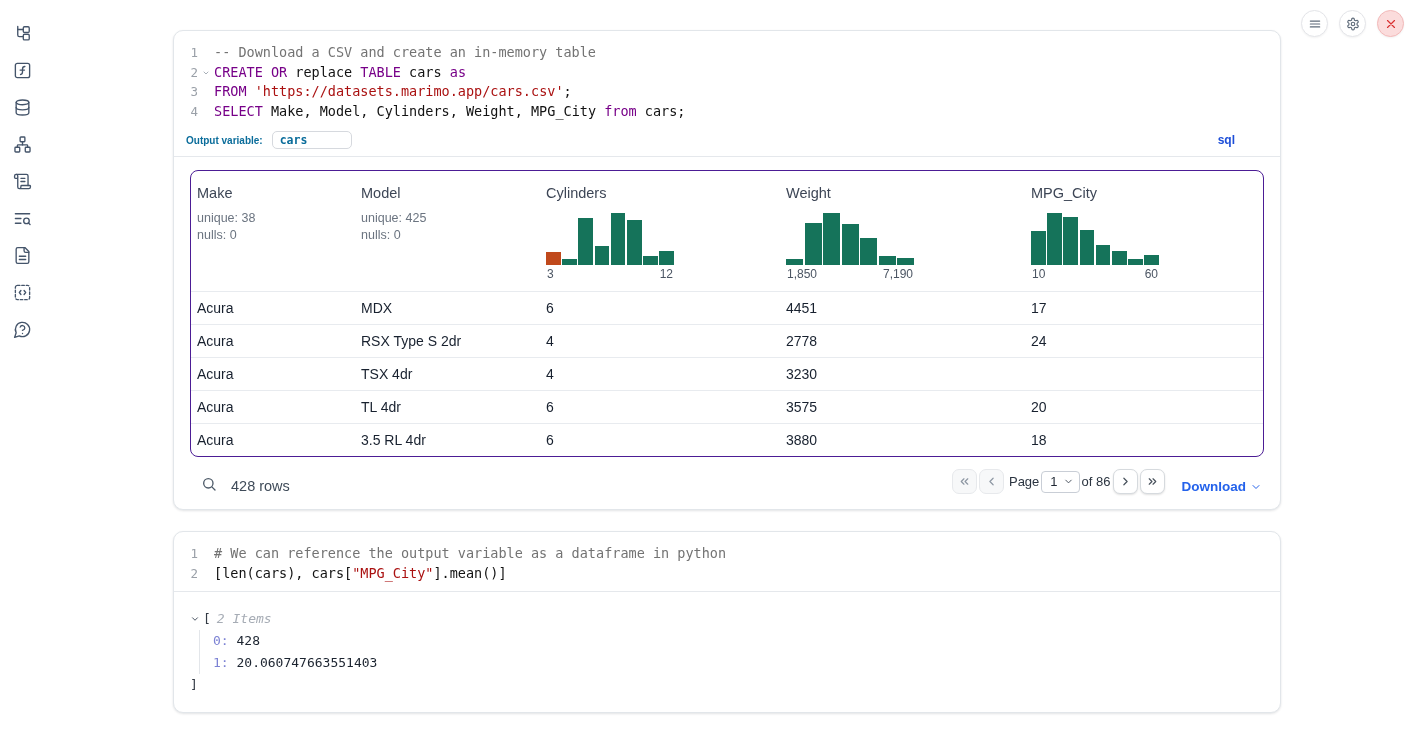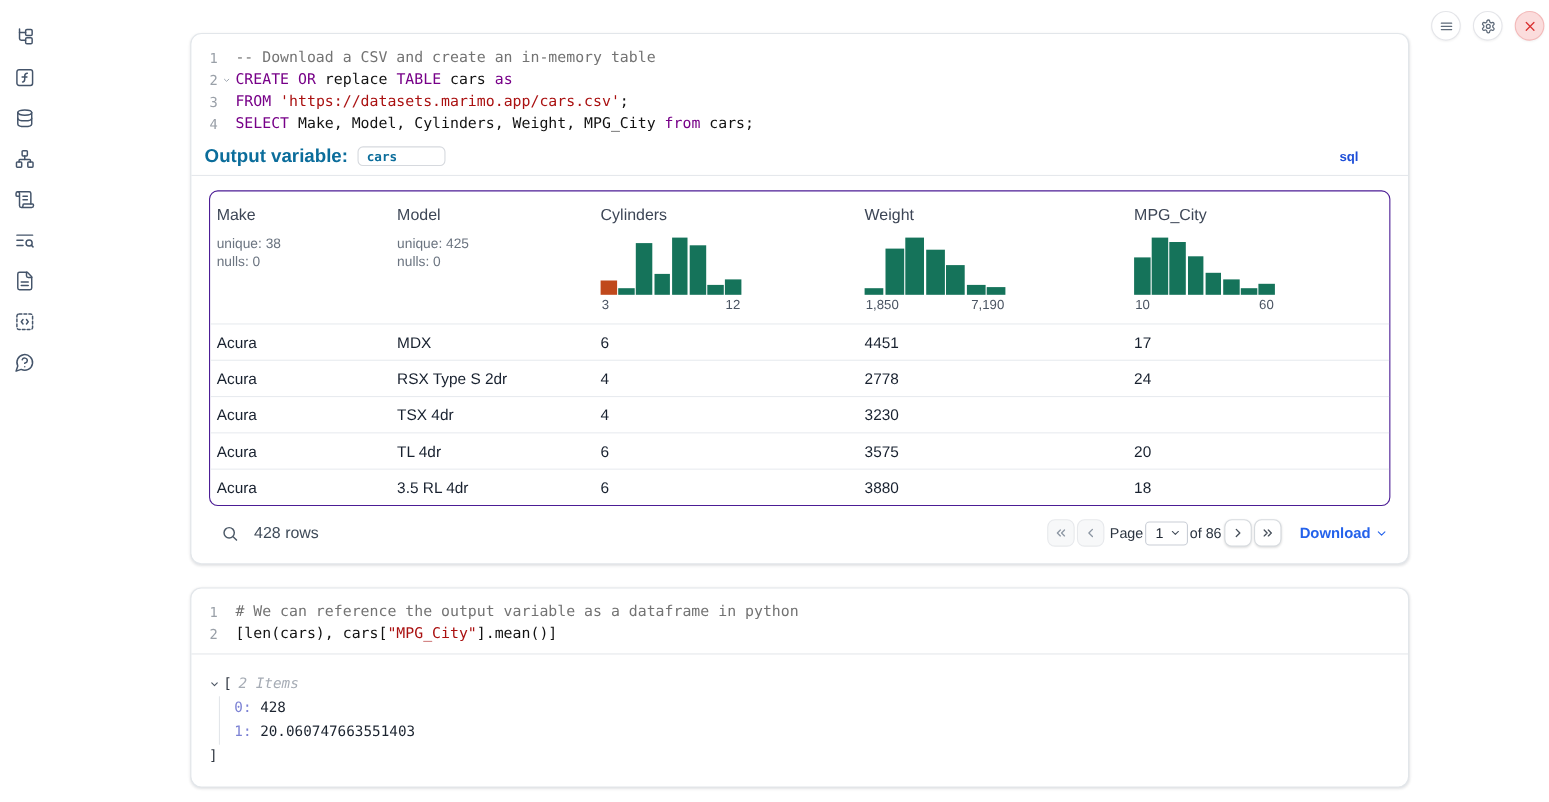--- a/index.html
+++ b/index.html
@@ -31,21 +31,21 @@
   .code-line { display:flex; align-items:flex-start; }
   .ln { flex:none; width:24px; text-align:right; color:#9aa0a8; font-size:12.5px; line-height:19.5px; }
   .fold { flex:none; width:16px; text-align:center; line-height:19.5px; }
   .code-text { white-space:pre; color:#121212; }
   .tok.kw { color:#770088; }
   .tok.str { color:#aa1111; }
   .tok.cm { color:#737373; }
 
   
   .outvar-bar { display:flex; align-items:center; padding:2px 12px 7px 12px; border-bottom:1px solid #e5e8ec; }
-  .outvar-label { color:#0b6d9b; font-weight:bold; font-size:17px; }
+  .outvar-label { color:#0b6d9b; font-weight:bold; font-size:10px; }
   .outvar-input { margin-left:9px; width:80px; height:18px; border:1px solid #d6d9de; border-radius:5px;
     color:#0b6d9b; font-weight:bold; font-size:11.5px; padding:0 7px; outline:none;
     font-family:"DejaVu Sans Mono", monospace; }
   .lang-badge { margin-left:auto; margin-right:33px; color:#1d4ed8; font-weight:bold; font-size:12px; cursor:pointer; }
 
   
   .output-area { padding:13px 16px 10px 16px; }
   .table-widget { border:1px solid #4c1d95; border-radius:8px; overflow:hidden; }
   .t-header, .tr { display:grid; grid-template-columns:164px 185px 240px 245px 1fr; }
   .th { padding:14px 8px 10px 6px; cursor:pointer; }
@@ -53,21 +53,21 @@
   .col-stats { margin-top:9px; font-size:12.5px; line-height:16.5px; color:#6b7480; }
   .hist { margin-top:12px; width:128px; }
   .hist-bars { display:flex; align-items:flex-end; gap:1.5px; height:52px; }
   .bar { flex:1; background:#15735a; }
   .bar.accent { background:#c0491c; }
   .hist-axis { display:flex; justify-content:space-between; margin-top:2px; padding:0 1px; font-size:12px; color:#4b5563; }
   .tr { border-top:1px solid #e8ebef; cursor:pointer; }
   .td { padding:8px 6px; font-size:14px; color:#18212f; }
 
   
-  .t-footer { display:flex; align-items:center; padding:12px 2px 5px 2px; }
+  .t-footer { display:flex; align-items:flex-end; padding:12px 2px 5px 2px; }
   .search-btn { margin-left:7px; width:20px; height:20px; color:#4d5a68; cursor:pointer; display:flex; align-items:center; justify-content:center; }
   .search-btn svg { width:16px; height:16px; stroke:currentColor; fill:none; stroke-width:2; stroke-linecap:round; }
   .rows-count { margin-left:12px; font-size:14.5px; color:#3f4b59; }
   .pager { margin-left:auto; display:flex; align-items:center; gap:2px; }
   .pg-btn { width:25px; height:25px; border-radius:7px; display:flex; align-items:center; justify-content:center; cursor:pointer;
     background:#f7f8f9; border:1px solid #e7e9ec; color:#8d97a3; }
   .pg-btn.active { background:#fff; border-color:#d6dade; box-shadow:0 1px 2px rgba(0,0,0,.12); color:#48515c; }
   .pg-btn svg { width:13px; height:13px; stroke:currentColor; fill:none; stroke-width:2.2; stroke-linecap:round; stroke-linejoin:round; }
   .pg-text { font-size:13px; color:#2b3440; }
   .pg-text.pagelbl { margin-left:3px; }

